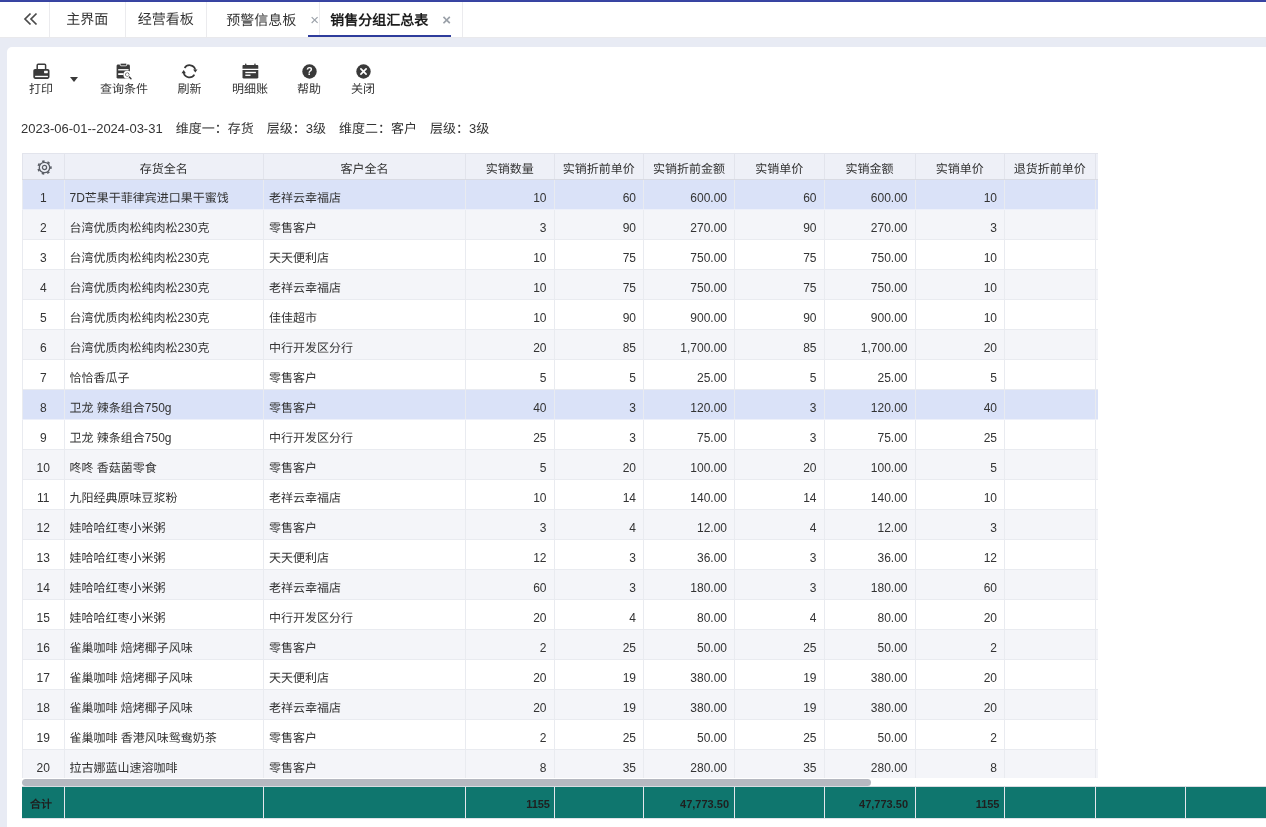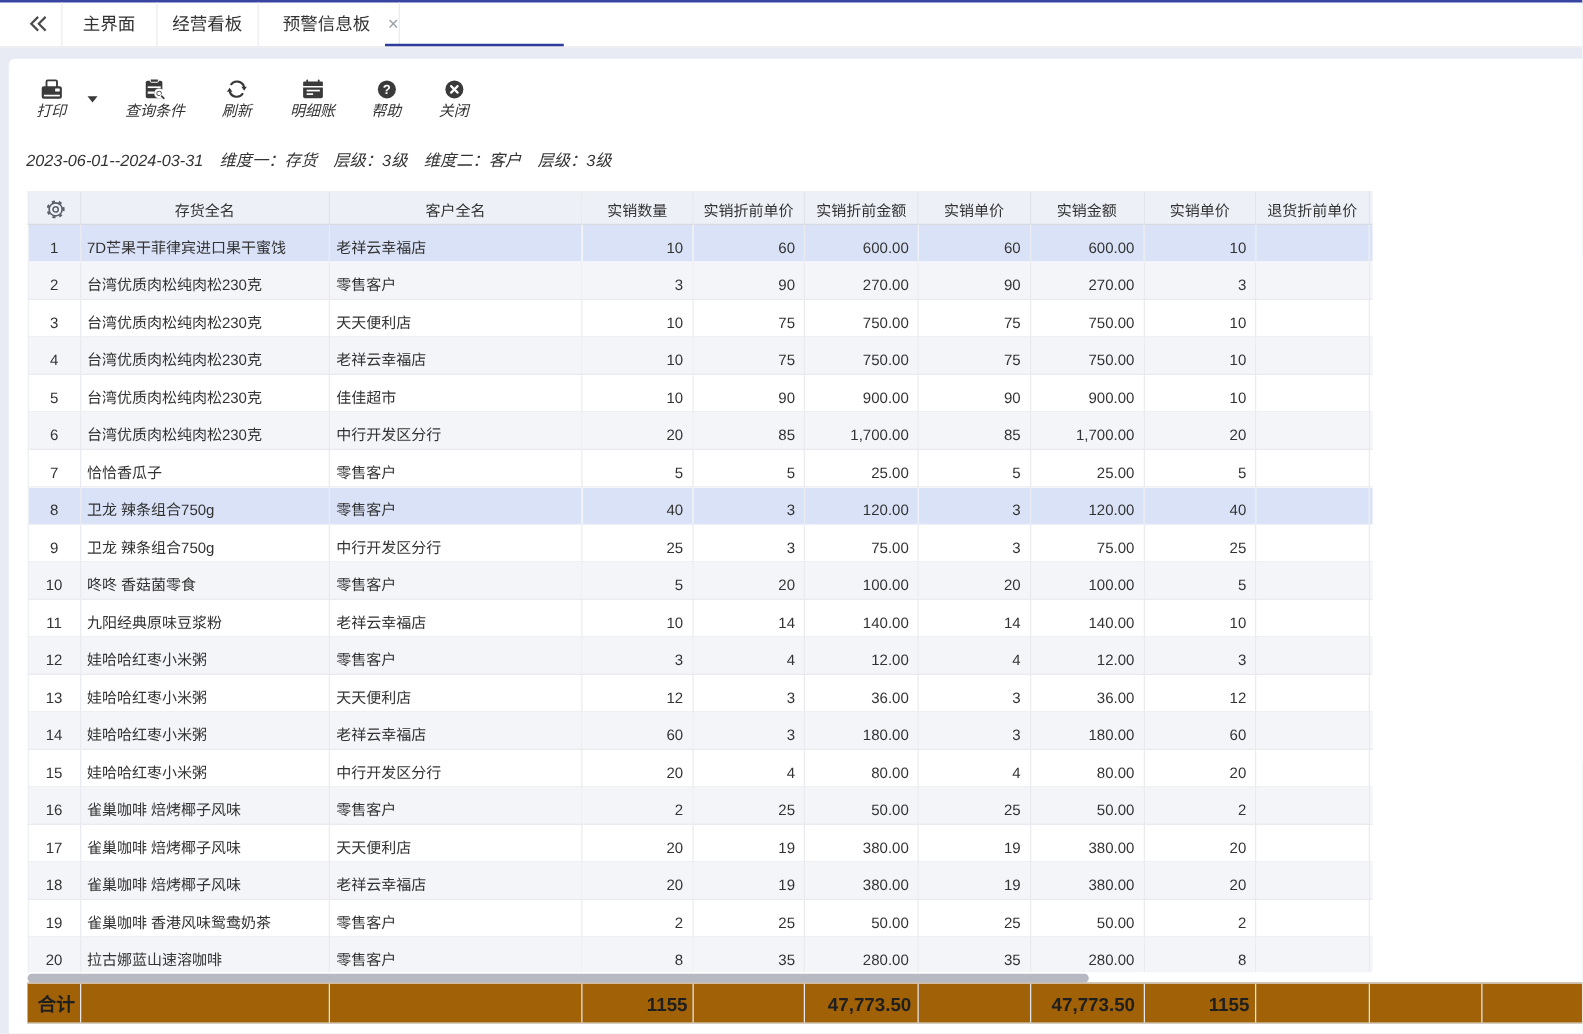--- a/index.html
+++ b/index.html
@@ -9,53 +9,54 @@
 .topline{position:absolute;left:0;top:0;width:1266px;height:4px;background:linear-gradient(to bottom,#3a46a4 0,#3642a0 2px,rgba(84,99,190,0.25) 3px,rgba(255,255,255,0) 4px);}
 .tabbar{position:absolute;left:0;top:2px;width:1266px;height:36px;background:#fff;border-bottom:1px solid #e9e9ec;display:flex;padding-left:12px;}
 .tb-cell{height:35px;line-height:35px;text-align:center;border-right:1px solid #ebebee;font-size:14px;color:#333;flex:0 0 auto;position:relative;}
 .tb-back{width:38px;} .tb-back svg{margin-top:-3px;}
 .tab-x{color:#9aa0a8;font-size:15px;margin-left:14px;}
 .tb-active{font-weight:bold;color:#1c1c1c;}
 .underline{position:absolute;left:308px;top:34.5px;width:142.5px;height:2.5px;background:#2e3c9c;z-index:3;}
 .panel{position:absolute;left:7px;top:47px;width:1259px;height:780px;background:#fff;border-top-left-radius:5px;overflow:hidden;}
 .tool{position:absolute;top:16px;text-align:center;color:#333;}
 .tool .ic{height:17px;margin-bottom:3px;}
-.tool .lb{font-size:12px;line-height:12px;margin-top:3px;white-space:nowrap;font-style:italic;}
+.tool .lb{font-size:12px;line-height:12px;margin-top:3px;white-space:nowrap;}
 .caret{position:absolute;left:63px;top:30px;width:0;height:0;border-left:4.5px solid transparent;border-right:4.5px solid transparent;border-top:5.5px solid #3a3a3a;}
 .filter{position:absolute;left:14px;top:70.5px;font-size:13px;color:#333;white-space:nowrap;}
-.filter span{margin-right:13px;font-style:italic;}
+.filter span{margin-right:13px;}
 .gridwrap{position:absolute;left:15px;top:106px;width:1076px;height:625px;overflow:hidden;}
 table{border-collapse:collapse;table-layout:fixed;width:1253px;}
 td,th{overflow:hidden;white-space:nowrap;font-weight:normal;}
 th{height:26px;background:#eef0f7;border:1px solid #e2e4ec;border-bottom:1px solid #d9dbe3;font-size:12px;color:#333;text-align:center;padding:1px 0 0 0;}
 td{height:21.5px;border:1px solid #e9ebf0;font-size:12px;padding:7.5px 0 0 0;line-height:21.5px;vertical-align:top;background:#fff;}
 td.rn{text-align:center;color:#333;}
 td.tl{text-align:left;padding-left:5px;}
 td.nr{text-align:right;padding-right:7px;}
 tr.even td{background:#f4f5f9;}
 tr.sel td{background:#dae2f8;border-bottom-color:#edf0fa;}
 .sbar{position:absolute;left:15px;top:731px;width:1244px;height:8px;background:#fff;}
 .thumb{position:absolute;left:0px;top:0.5px;width:849px;height:7px;border-radius:3.5px;background:#b6b9c1;}
-.footer{position:absolute;left:15px;top:739px;width:1244px;height:33px;background:#a16207;border-top:1px solid #d9dbe1;border-bottom:1px solid #e0e2e8;font-size:15px;font-weight:bold;color:#1f1f1f;}
+.footer{position:absolute;left:15px;top:739px;width:1244px;height:33px;background:#0f766e;border-top:1px solid #d9dbe1;border-bottom:1px solid #e0e2e8;font-size:11px;font-weight:bold;color:#1f1f1f;}
 .fcell{position:absolute;top:1.5px;height:31px;line-height:31px;}
 .fsep{position:absolute;top:0;width:1px;height:31px;background:#e4e6ec;}
 </style>
 </head>
 <body>
 <div class="topline"></div>
 <div class="tabbar">
   <div class="tb-cell tb-back"><svg width="22" height="22" viewBox="0 0 22 22" style="vertical-align:middle">
         <g fill="none" stroke="#4a4a4a" stroke-width="1.7">
           <path d="M10.5 5.5 L5 11 L10.5 16.5"></path>
           <path d="M16.5 5.5 L11 11 L16.5 16.5"></path>
         </g>
       </svg></div>
   <div class="tb-cell" style="width:75.5px;">主界面</div>
   <div class="tb-cell" style="width:81.5px;">经营看板</div>
   <div class="tb-cell" style="width:113px;text-align:right;">预警信息板<span class="tab-x">×</span></div>
+  <div class="tb-cell tb-active" style="width:142.5px;">销售分组汇总表<span class="tab-x">×</span></div>
 </div>
 <div class="underline"></div>
 <div class="panel">
   <div class="tool" style="left:18px;width:32px;">
       <div class="ic"><svg width="17" height="17" viewBox="0 0 17 17">
           <rect x="4.2" y="1.3" width="8.4" height="7" rx="1" fill="#fff" stroke="#3a3a3a" stroke-width="1.5"></rect>
           <rect x="0.3" y="6" width="16.2" height="9.9" rx="1.8" fill="#3a3a3a"></rect>
           <rect x="11.1" y="7.7" width="3.7" height="2.5" rx="0.4" fill="#fff"></rect>
           <rect x="2.1" y="12.8" width="12.8" height="1.35" fill="#fff"></rect>
         </svg></div>

